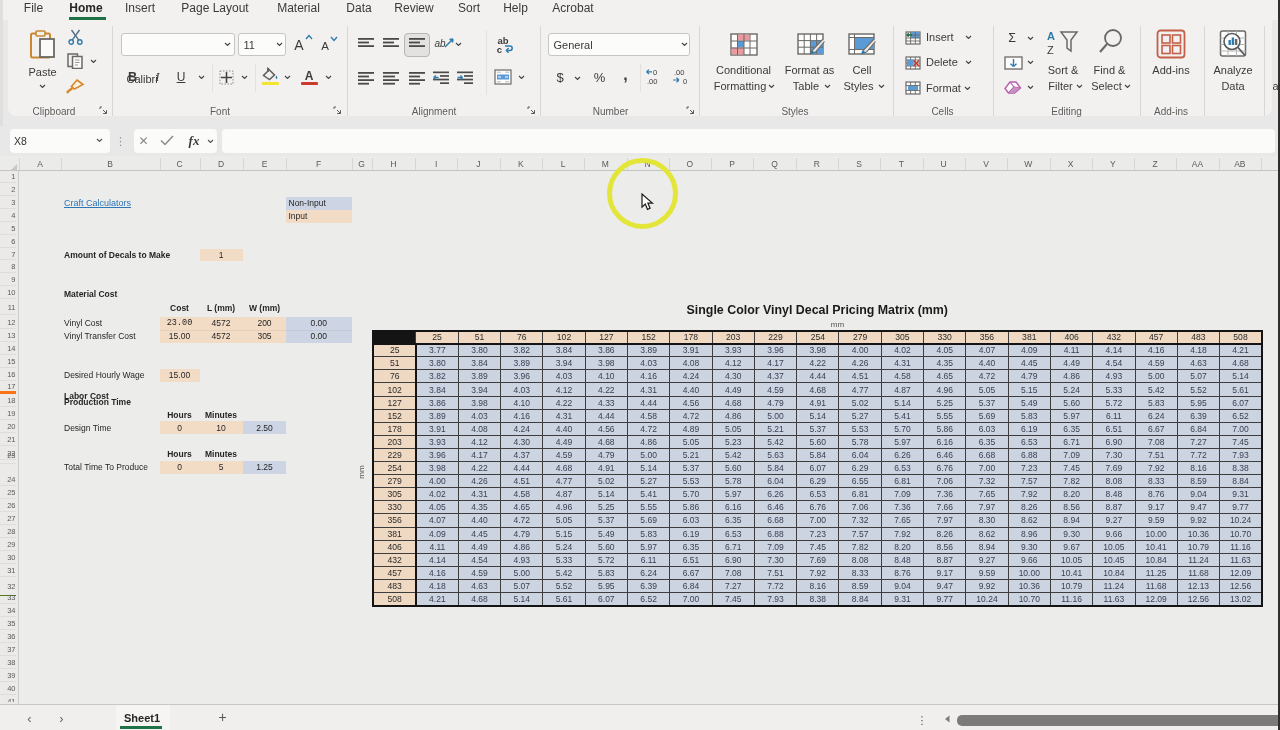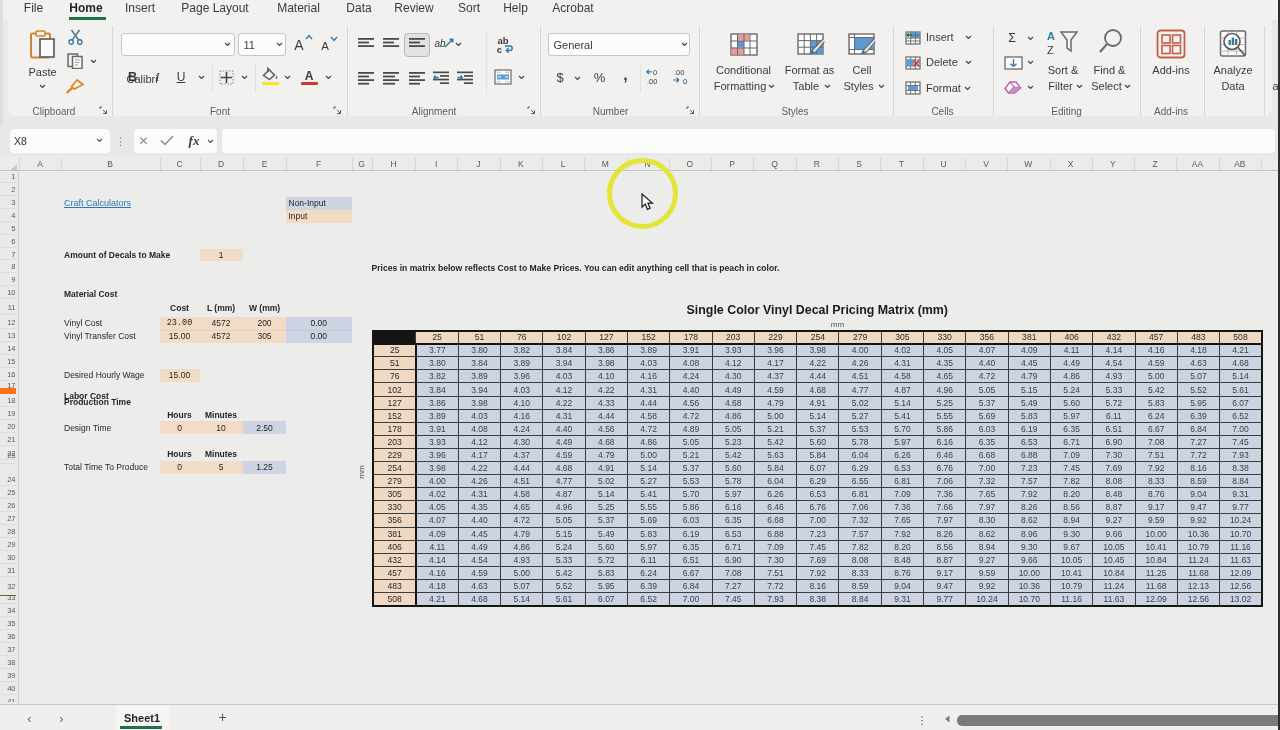--- a/index.html
+++ b/index.html
@@ -428,21 +428,21 @@
 <div style="position:absolute;left:0;top:248.6px;width:15.5px;height:11.9px;font-size:7.5px;color:#5a5a58;text-align:right;display:flex;align-items:center;justify-content:flex-end;border-bottom:1px solid #dfddda;">7</div>
 <div style="position:absolute;left:0;top:261.5px;width:15.5px;height:11.9px;font-size:7.5px;color:#5a5a58;text-align:right;display:flex;align-items:center;justify-content:flex-end;border-bottom:1px solid #dfddda;">8</div>
 <div style="position:absolute;left:0;top:274.4px;width:15.5px;height:11.9px;font-size:7.5px;color:#5a5a58;text-align:right;display:flex;align-items:center;justify-content:flex-end;border-bottom:1px solid #dfddda;">9</div>
 <div style="position:absolute;left:0;top:287.4px;width:15.5px;height:11.9px;font-size:7.5px;color:#5a5a58;text-align:right;display:flex;align-items:center;justify-content:flex-end;border-bottom:1px solid #dfddda;">10</div>
 <div style="position:absolute;left:0;top:300.3px;width:15.5px;height:15.2px;font-size:7.5px;color:#5a5a58;text-align:right;display:flex;align-items:center;justify-content:flex-end;border-bottom:1px solid #dfddda;">11</div>
 <div style="position:absolute;left:0;top:316.5px;width:15.5px;height:12.1px;font-size:7.5px;color:#5a5a58;text-align:right;display:flex;align-items:center;justify-content:flex-end;border-bottom:1px solid #dfddda;">12</div>
 <div style="position:absolute;left:0;top:329.6px;width:15.5px;height:12.1px;font-size:7.5px;color:#5a5a58;text-align:right;display:flex;align-items:center;justify-content:flex-end;border-bottom:1px solid #dfddda;">13</div>
 <div style="position:absolute;left:0;top:342.7px;width:15.5px;height:12.1px;font-size:7.5px;color:#5a5a58;text-align:right;display:flex;align-items:center;justify-content:flex-end;border-bottom:1px solid #dfddda;">14</div>
 <div style="position:absolute;left:0;top:355.8px;width:15.5px;height:12.1px;font-size:7.5px;color:#5a5a58;text-align:right;display:flex;align-items:center;justify-content:flex-end;border-bottom:1px solid #dfddda;">15</div>
 <div style="position:absolute;left:0;top:368.9px;width:15.5px;height:12.1px;font-size:7.5px;color:#5a5a58;text-align:right;display:flex;align-items:center;justify-content:flex-end;border-bottom:1px solid #dfddda;">16</div>
-<div style="position:absolute;left:0;top:382.0px;width:15.5px;height:12.1px;font-size:7.5px;color:#5a5a58;text-align:right;display:flex;align-items:center;justify-content:flex-end;border-bottom:6px solid #f97316;">17</div>
+<div style="position:absolute;left:0;top:382.0px;width:15.5px;height:12.1px;font-size:7.5px;color:#5a5a58;text-align:right;display:flex;align-items:center;justify-content:flex-end;border-bottom:3px solid #f97316;">17</div>
 <div style="position:absolute;left:0;top:395.1px;width:15.5px;height:12.1px;font-size:7.5px;color:#5a5a58;text-align:right;display:flex;align-items:center;justify-content:flex-end;border-bottom:1px solid #dfddda;">18</div>
 <div style="position:absolute;left:0;top:408.2px;width:15.5px;height:12.1px;font-size:7.5px;color:#5a5a58;text-align:right;display:flex;align-items:center;justify-content:flex-end;border-bottom:1px solid #dfddda;">19</div>
 <div style="position:absolute;left:0;top:421.3px;width:15.5px;height:12.1px;font-size:7.5px;color:#5a5a58;text-align:right;display:flex;align-items:center;justify-content:flex-end;border-bottom:1px solid #dfddda;">20</div>
 <div style="position:absolute;left:0;top:434.4px;width:15.5px;height:12.1px;font-size:7.5px;color:#5a5a58;text-align:right;display:flex;align-items:center;justify-content:flex-end;border-bottom:1px solid #dfddda;">21</div>
 <div style="position:absolute;left:0;top:447.5px;width:15.5px;height:12.1px;font-size:7.5px;color:#5a5a58;text-align:right;display:flex;align-items:center;justify-content:flex-end;border-bottom:1px solid #dfddda;">22</div>
 <div style="position:absolute;left:0;top:448px;width:15.5px;height:16px;font-size:7.5px;color:#5a5a58;text-align:right;display:flex;align-items:center;justify-content:flex-end;border-bottom:1px solid #dfddda;">23</div>
 <div style="position:absolute;left:0;top:473.7px;width:15.5px;height:12.1px;font-size:7.5px;color:#5a5a58;text-align:right;display:flex;align-items:center;justify-content:flex-end;border-bottom:1px solid #dfddda;">24</div>
 <div style="position:absolute;left:0;top:486.8px;width:15.5px;height:12.1px;font-size:7.5px;color:#5a5a58;text-align:right;display:flex;align-items:center;justify-content:flex-end;border-bottom:1px solid #dfddda;">25</div>
 <div style="position:absolute;left:0;top:499.9px;width:15.5px;height:12.1px;font-size:7.5px;color:#5a5a58;text-align:right;display:flex;align-items:center;justify-content:flex-end;border-bottom:1px solid #dfddda;">26</div>
 <div style="position:absolute;left:0;top:513.0px;width:15.5px;height:12.1px;font-size:7.5px;color:#5a5a58;text-align:right;display:flex;align-items:center;justify-content:flex-end;border-bottom:1px solid #dfddda;">27</div>
@@ -465,21 +465,20 @@
 <div style="position:absolute;left:159.5px;top:329.6px;width:126.5px;height:1.0px;background:rgba(0,0,0,0.05);"></div>
 <div style="position:absolute;left:286.0px;top:329.6px;width:65.5px;height:1.0px;background:rgba(0,0,0,0.05);"></div>
 <div style="position:absolute;left:286.0px;top:196.9px;width:65.5px;height:12.9px;background:#cdd4e3;"></div>
 <div style="position:absolute;left:286.0px;top:209.8px;width:65.5px;height:12.9px;background:#f3dcc5;"></div>
 <div style="position:absolute;left:288.5px;top:203.3px;transform:translateY(-50%);font-size:8.5px;color:#262626;white-space:nowrap;">Non-Input</div>
 <div style="position:absolute;left:288.5px;top:216.3px;transform:translateY(-50%);font-size:8.5px;color:#262626;white-space:nowrap;">Input</div>
 <div style="position:absolute;left:64.0px;top:203.3px;transform:translateY(-50%);font-size:9.0px;color:#2e75b5;white-space:nowrap;text-decoration:underline;">Craft Calculators</div>
 <div style="position:absolute;left:64.0px;top:255.0px;transform:translateY(-50%);font-size:8.5px;color:#262626;white-space:nowrap;font-weight:bold;">Amount of Decals to Make</div>
 <div style="position:absolute;left:199.5px;top:248.6px;width:43.5px;height:12.9px;background:#f3dcc5;"></div>
 <div style="position:absolute;left:221.0px;top:255.0px;transform:translate(-50%,-50%);font-size:8.5px;color:#262626;white-space:nowrap;">1</div>
-<div style="position:absolute;left:371.5px;top:268.0px;transform:translateY(-50%);font-size:8.6px;color:#262626;white-space:nowrap;font-weight:bold;">Prices in matrix below reflects Cost to Make Prices. You can edit anything cell that is peach in color.</div>
 <div style="position:absolute;left:64.0px;top:293.8px;transform:translateY(-50%);font-size:8.5px;color:#262626;white-space:nowrap;font-weight:bold;">Material Cost</div>
 <div style="position:absolute;left:179.5px;top:308.4px;transform:translate(-50%,-50%);font-size:8.5px;color:#262626;white-space:nowrap;font-weight:bold;">Cost</div>
 <div style="position:absolute;left:221.0px;top:308.4px;transform:translate(-50%,-50%);font-size:8.5px;color:#262626;white-space:nowrap;font-weight:bold;">L (mm)</div>
 <div style="position:absolute;left:264.5px;top:308.4px;transform:translate(-50%,-50%);font-size:8.5px;color:#262626;white-space:nowrap;font-weight:bold;">W (mm)</div>
 <div style="position:absolute;left:64.0px;top:323.1px;transform:translateY(-50%);font-size:8.5px;color:#262626;white-space:nowrap;">Vinyl Cost</div>
 <div style="position:absolute;left:179.5px;top:323.1px;transform:translate(-50%,-50%);font-size:8.5px;color:#262626;white-space:nowrap;font-family:Liberation Mono, monospace;">23.00</div>
 <div style="position:absolute;left:221.0px;top:323.1px;transform:translate(-50%,-50%);font-size:8.5px;color:#262626;white-space:nowrap;">4572</div>
 <div style="position:absolute;left:264.5px;top:323.1px;transform:translate(-50%,-50%);font-size:8.5px;color:#262626;white-space:nowrap;">200</div>
 <div style="position:absolute;left:318.7px;top:323.1px;transform:translate(-50%,-50%);font-size:8.5px;color:#262626;white-space:nowrap;">0.00</div>
 <div style="position:absolute;left:64.0px;top:336.1px;transform:translateY(-50%);font-size:8.5px;color:#262626;white-space:nowrap;">Vinyl Transfer Cost</div>

